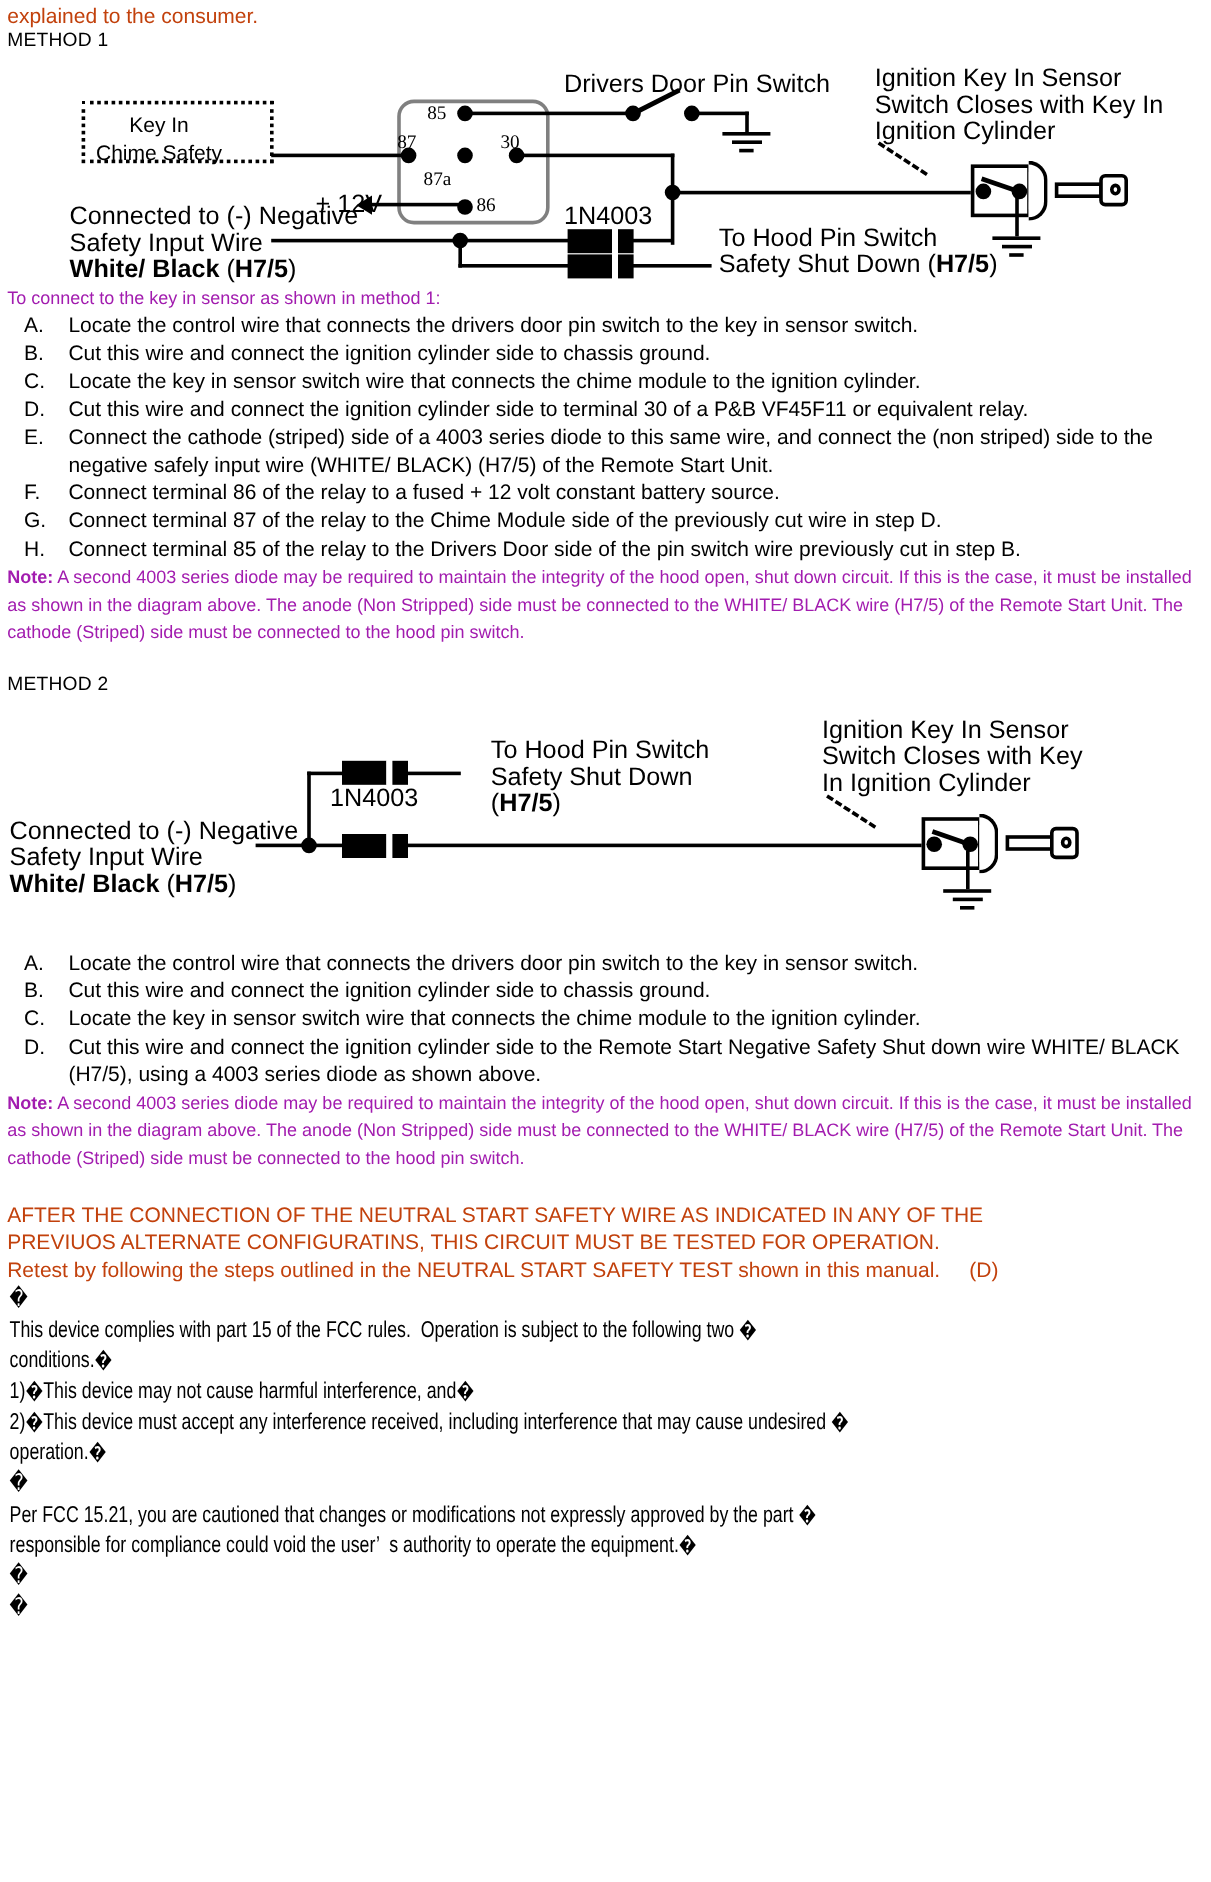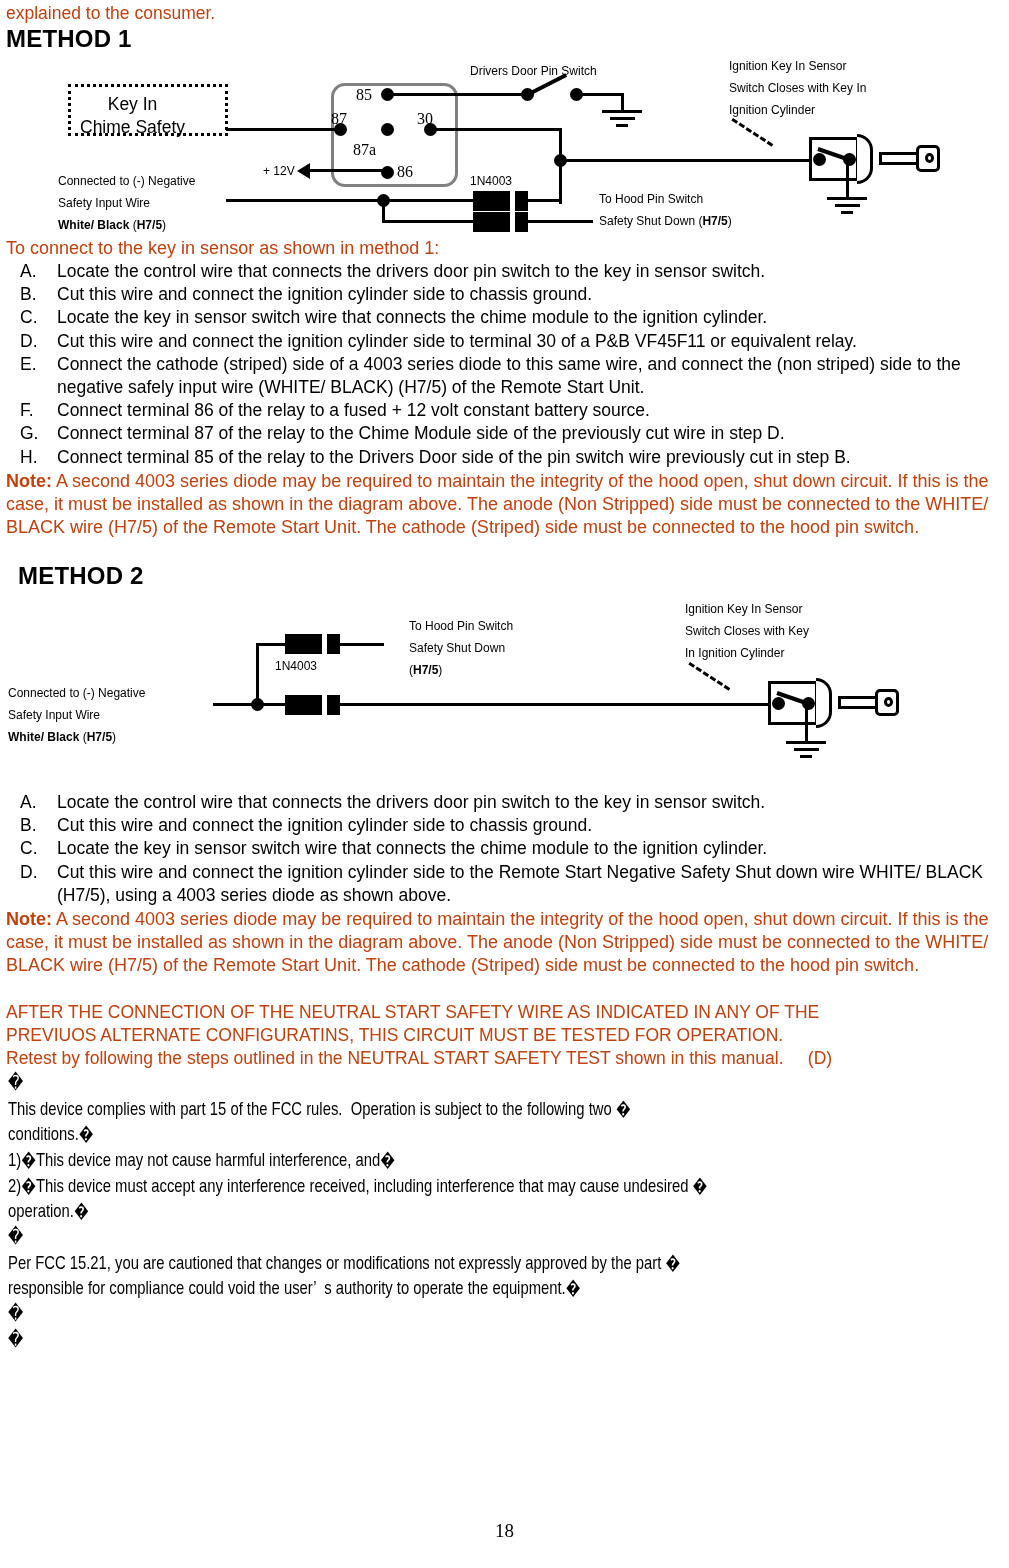--- a/index.html
+++ b/index.html
@@ -24,28 +24,28 @@
   
   .line {
     position: absolute;
     font-size: 17.5px;
     line-height: 23px;
     white-space: pre;
     color: #c2410c;
   }
   .body-text {
     position: absolute;
-    font-size: 18px;
+    font-size: 15px;
     line-height: 23.2px;
-    color: #c2410c;
+    color: #a21caf;
   }
   .heading {
     position: absolute;
-    font-size: 24px;
-    font-weight: bold;
+    font-size: 16px;
+    font-weight: normal;
     letter-spacing: 0.2px;
     white-space: pre;
   }
   .b { font-weight: bold; }
 
   
   .list {
     position: absolute;
     left: 20px;
   }
@@ -72,21 +72,21 @@
   .wv { width: 3px; }
   .dot {
     position: absolute;
     width: 13px;
     height: 13px;
     border-radius: 50%;
     background: #000;
   }
   .lbl {
     position: absolute;
-    font-size: 12px;
+    font-size: 21px;
     line-height: 22px;
     white-space: pre;
   }
   .lbl-sm {
     position: absolute;
     font-family: "Liberation Serif", serif;
     font-size: 16px;
     white-space: pre;
   }
 
@@ -349,21 +349,21 @@
         <span class="cont">Connect terminal 87 of the relay to the Chime Module side of the previously cut wire in step D.</span>
       </div>
     <div class="li">
         <span class="mk">H.</span>
         <span class="cont">Connect terminal 85 of the relay to the Drivers Door side of the pin switch wire previously cut in step B.</span>
       </div>
   </div>
 
   <div class="body-text" style="left:6px; top:470px; width:998px;"><span class="b">Note:</span><span> A second 4003 series diode may be required to maintain the integrity of the hood open, shut down circuit.    If this is the case, it must be installed as shown in the diagram above. The anode (Non Stripped) side must be connected to the WHITE/ BLACK wire (H7/5) of the Remote Start Unit. The cathode (Striped) side must be connected to the hood pin switch.</span></div>
 
-  <div class="heading" style="left:6px; top:562px;margin-left:12px;">METHOD 2</div>
+  <div class="heading" style="left:6px; top:562px;">METHOD 2</div>
 
   <div class="dg" style="left:0; top:590px; width:1009px; height:180px;">
 
     <div class="lbl" style="left:8px; top:92px;"><span>Connected to (-) Negative</span><br><span>Safety Input Wire</span><br><span class="b">White/ Black</span><span> (</span><span class="b">H7/5</span><span>)</span></div>
 
     <div class="wire wh" style="left:213px; top:113px; width:73px;"></div>
     <div class="dot" style="left:251px; top:108px;"></div>
     <div class="wire wv" style="left:256px; top:53px; height:62px;"></div>
     <div class="wire wh" style="left:256px; top:53px; width:32px;"></div>
 
@@ -437,15 +437,14 @@
     <div class="fcc" style="left:8px; top:1147px;">1)�This device may not cause harmful interference, and�</div>
     <div class="fcc" style="left:8px; top:1173px;">2)�This device must accept any interference received, including interference that may cause undesired �</div>
     <div class="fcc" style="left:8px; top:1198px;">operation.�</div>
     <div class="fcc repl" style="left:8px; top:1224px;">�</div>
     <div class="fcc" style="left:8px; top:1250px;">Per FCC 15.21, you are cautioned that changes or modifications not expressly approved by the part �</div>
     <div class="fcc" style="left:8px; top:1275px;">responsible for compliance could void the user’  s authority to operate the equipment.�</div>
     <div class="fcc repl" style="left:8px; top:1301px;">�</div>
     <div class="fcc repl" style="left:8px; top:1327px;">�</div>
   </div>
 
-  <div class="pageno" style="left:0; top:1520px; width:1009px;">18</div>
 
 </div>
 
 </body></html>

